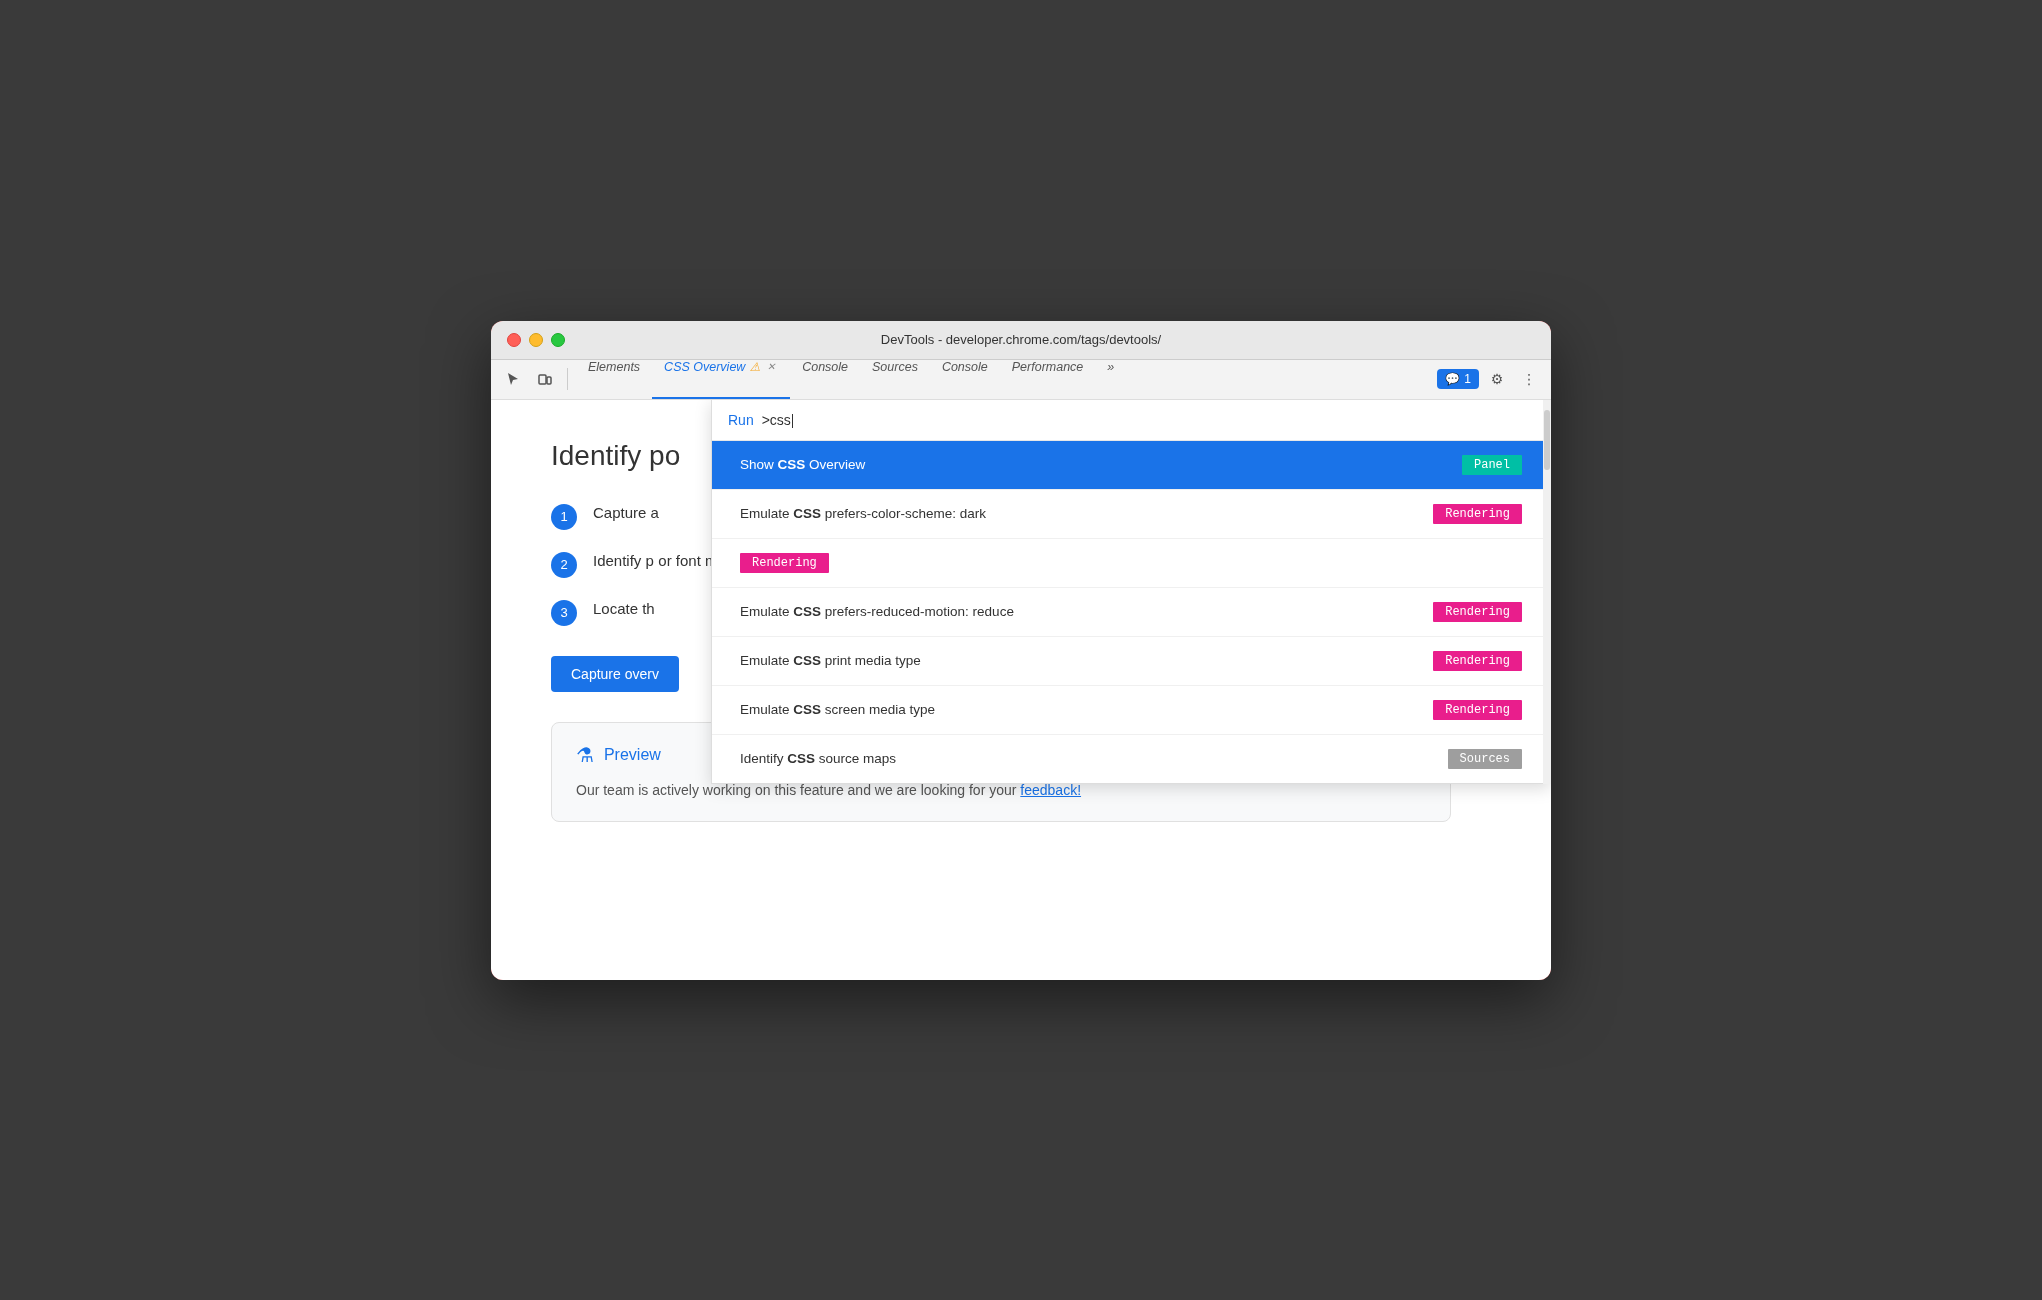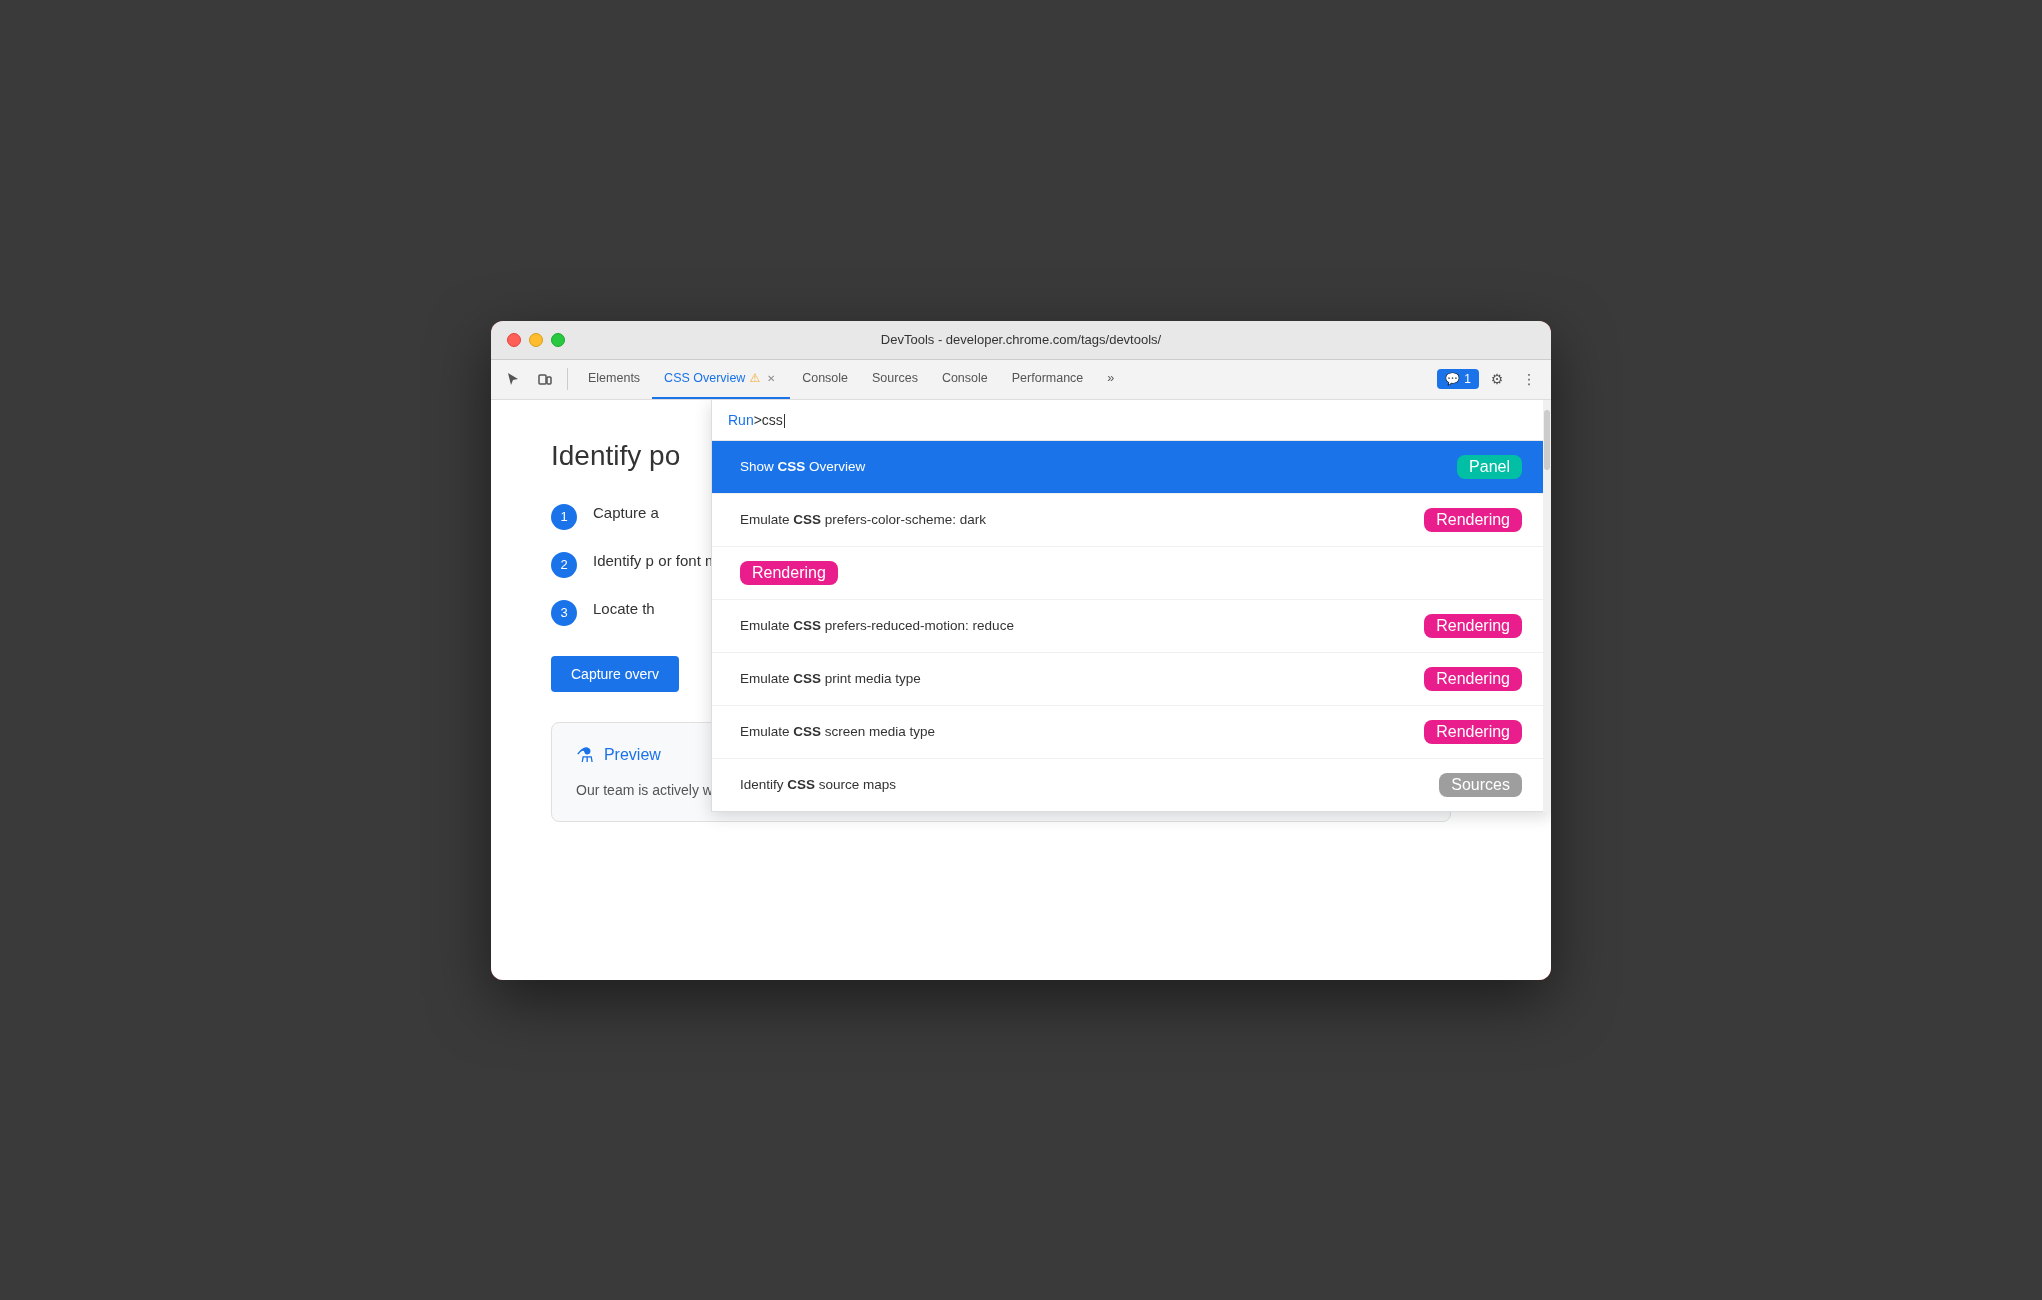--- a/index.html
+++ b/index.html
@@ -90,27 +90,27 @@
       display: flex;
       align-items: center;
       flex: 1;
       height: 100%;
     }
 
     .tab-item {
       padding: 0 12px;
       height: 100%;
       display: flex;
-      align-items: center;
       font-size: 12.5px;
       color: #555;
       cursor: pointer;
       border-bottom: 2px solid transparent;
       white-space: nowrap;
       gap: 4px;
+      font-style: italic;
     }
     .tab-item.active {
       color: #1a73e8;
       border-bottom-color: #1a73e8;
     }
 
     .tab-close {
       width: 14px;
       height: 14px;
       border-radius: 50%;
@@ -255,21 +255,21 @@
       border: 1px solid #ddd;
       border-top: none;
       box-shadow: 0 4px 16px rgba(0,0,0,0.15);
     }
 
     .command-input-row {
       display: flex;
       align-items: center;
       padding: 12px 16px;
       border-bottom: 1px solid #e8e8e8;
-      gap: 0;
+      gap: 8px;
     }
 
     .run-label {
       color: #1a73e8;
       font-size: 14px;
       font-weight: 500;
     }
 
     .command-input-text {
       font-size: 14px;
@@ -322,24 +322,25 @@
       flex: 1;
       color: #333;
     }
 
     .cmd-bold {
       font-weight: 700;
     }
 
     .badge {
       padding: 3px 12px;
-      border-radius: 8px;
-      font-size: 16px;
+      border-radius: 1px;
+      font-size: 12px;
       font-weight: 500;
       white-space: nowrap;
+      font-family: Liberation Mono, monospace;
     }
 
     .badge-panel {
       background: #00bfa5;
       color: white;
     }
 
     .badge-rendering {
       background: #e91e8c;
       color: white;

